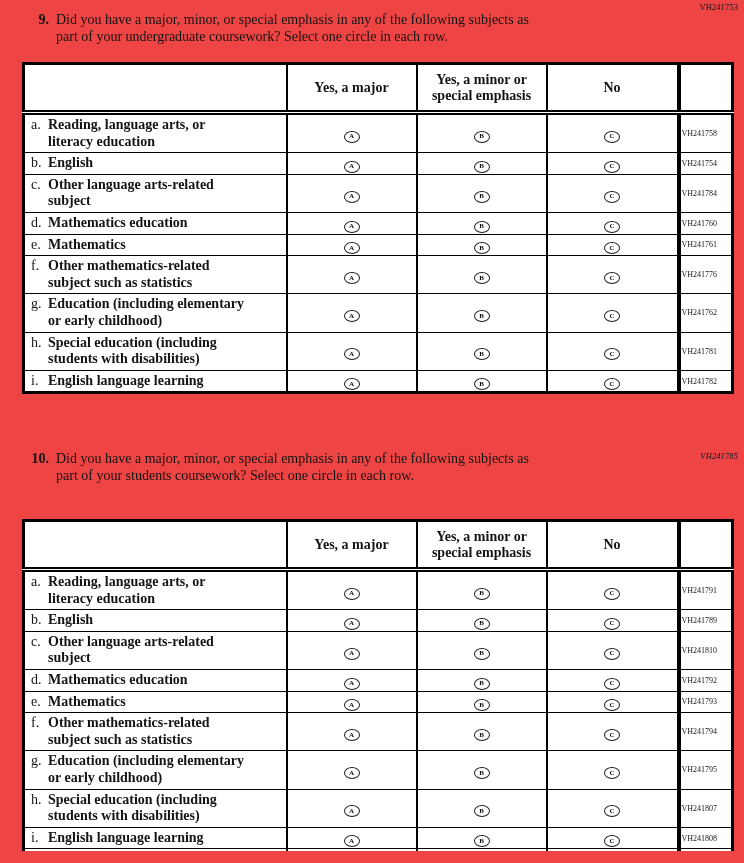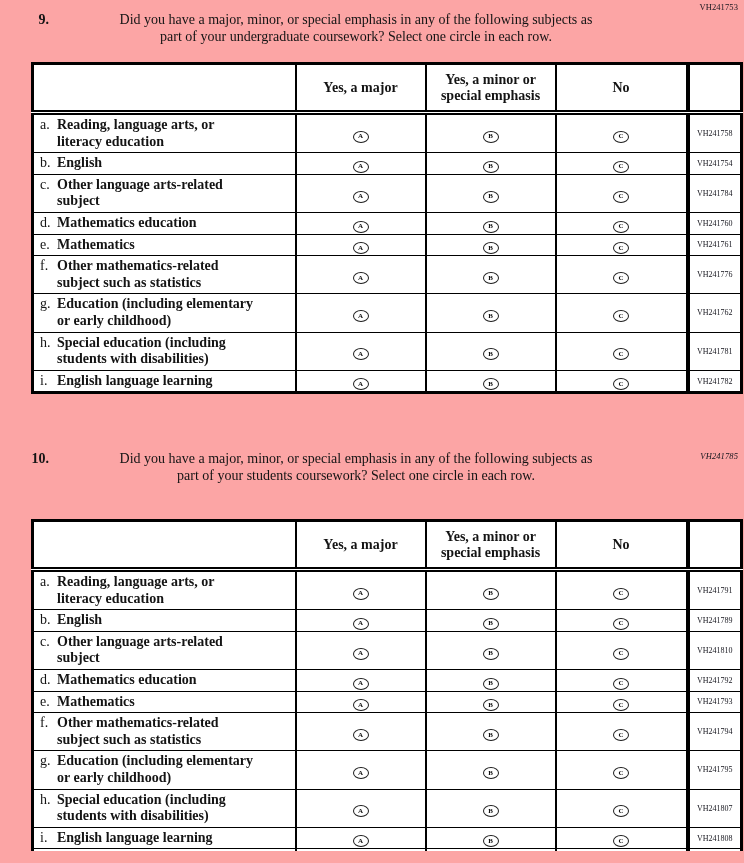--- a/index.html
+++ b/index.html
@@ -1,20 +1,20 @@
 <!DOCTYPE html>
 <html><head>
 <meta charset="utf-8">
 <style>
   html, body { margin: 0; padding: 0; background: #ffffff; }
   .page {
     position: relative;
     width: 744px;
     height: 863px;
-    background: #fca5a5;
+    background: #ef4444;
     font-family: "Liberation Serif", "DejaVu Serif", serif;
     color: #141414;
     overflow: hidden;
   }
   .section-code {
     position: absolute;
     right: 6px;
     font-size: 8.5px;
     letter-spacing: 0.1px;
     color: #15151d;
@@ -29,24 +29,24 @@
     line-height: 16.5px;
   }
   .q9 { top: 12px; }
   .q10 { top: 451px; }
   .qnum {
     flex: 0 0 31px;
     text-align: right;
     font-weight: bold;
     margin-right: 7px;
   }
-  .qtext { width: 600px; text-align: center; }
+  .qtext { width: 600px; }
   .qtext b { font-weight: normal; }
 
-  .table-host { position: absolute; left: 22px; margin-left: 9px; }
+  .table-host { position: absolute; left: 22px; }
   .t1 { top: 62px; }
   .t2 { top: 519px; height: 332px; overflow: hidden; }
 
   table.qtable {
     border-collapse: collapse;
     table-layout: fixed;
     width: 709px;
     border: 3px solid #000;
     background: #fff;
   }
@@ -88,21 +88,21 @@
     justify-content: center;
     font-size: 7px;
     font-weight: bold;
     line-height: 1;
     color: #111;
     background: #fff;
     cursor: pointer;
   }
   td.code-cell {
     font-size: 8px;
-    text-align: center;
+    text-align: left;
     vertical-align: middle;
     padding: 0 1px;
     color: #15151d;
     white-space: nowrap;
     overflow: hidden;
   }
   tr.phantom-row td { height: 14px; border-bottom: none; }
 </style>
 </head>
 <body>

